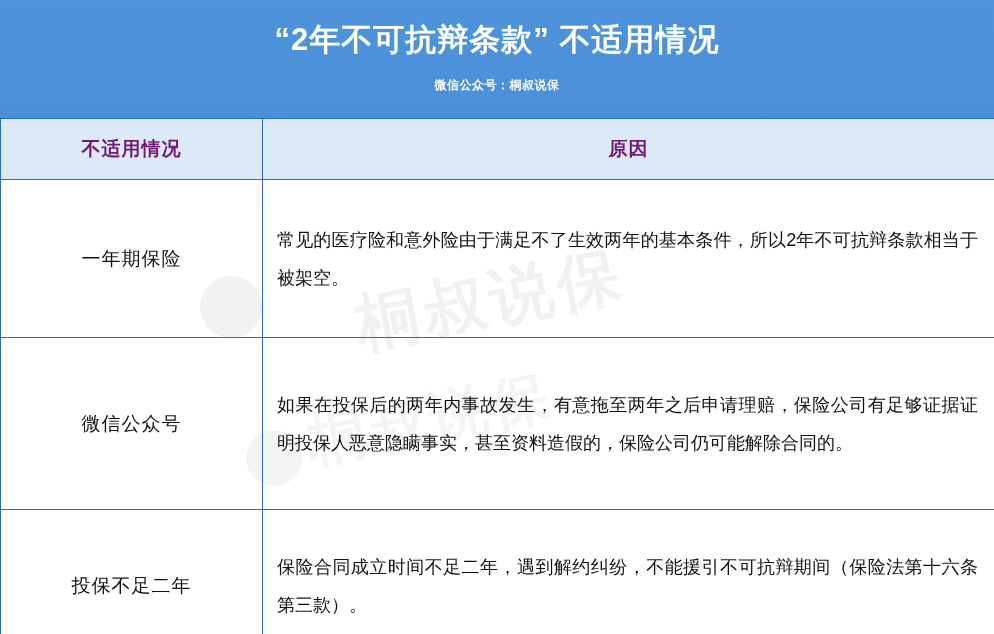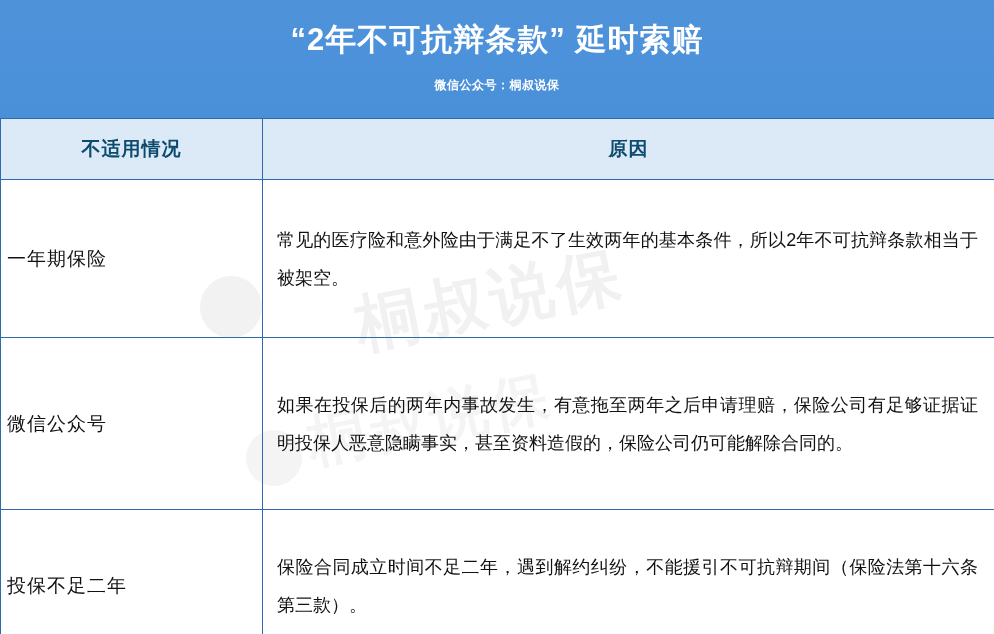--- a/index.html
+++ b/index.html
@@ -53,35 +53,36 @@
     border-collapse: collapse;
     table-layout: fixed;
     position: relative;
     z-index: 2;
   }
   .tbl col.c1 { width: 262px; }
   .tbl col.c2 { width: 732px; }
 
   .tbl th {
     background: #dce9f7;
-    color: #0c4a6e;
+    color: #701a75;
     font-size: 19px;
     font-weight: bold;
     height: 58px;
     border: 1px solid #2f6ab0;
     text-align: center;
     vertical-align: middle;
     letter-spacing: 1px;
   }
   .tbl td {
     border: 1px solid #2f6ab0;
     vertical-align: middle;
     background: transparent;
   }
   .cell-name {
+    text-align: center;
     font-size: 19px;
     color: #111111;
     letter-spacing: 1px;
     padding: 16px 6px;
   }
   .cell-reason {
     font-size: 18px;
     color: #111111;
     line-height: 38px;
     padding: 14px 16px 14px 14px;
@@ -144,21 +145,21 @@
 <div class="page">
 
   <div class="watermark">
     <div class="wm-badge"></div>
     <div class="wm-text">桐叔说保</div>
     <div class="wm-badge two"></div>
     <div class="wm-text two">桐叔说保</div>
   </div>
 
   <div class="header">
-    <h1 class="header-title">“2年不可抗辩条款” 延时索赔</h1>
+    <h1 class="header-title">“2年不可抗辩条款” 不适用情况</h1>
     <div class="header-sub">微信公众号：桐叔说保</div>
   </div>
 
   <table class="tbl">
     <colgroup>
       <col class="c1">
       <col class="c2">
     </colgroup>
     <thead>
       <tr>

